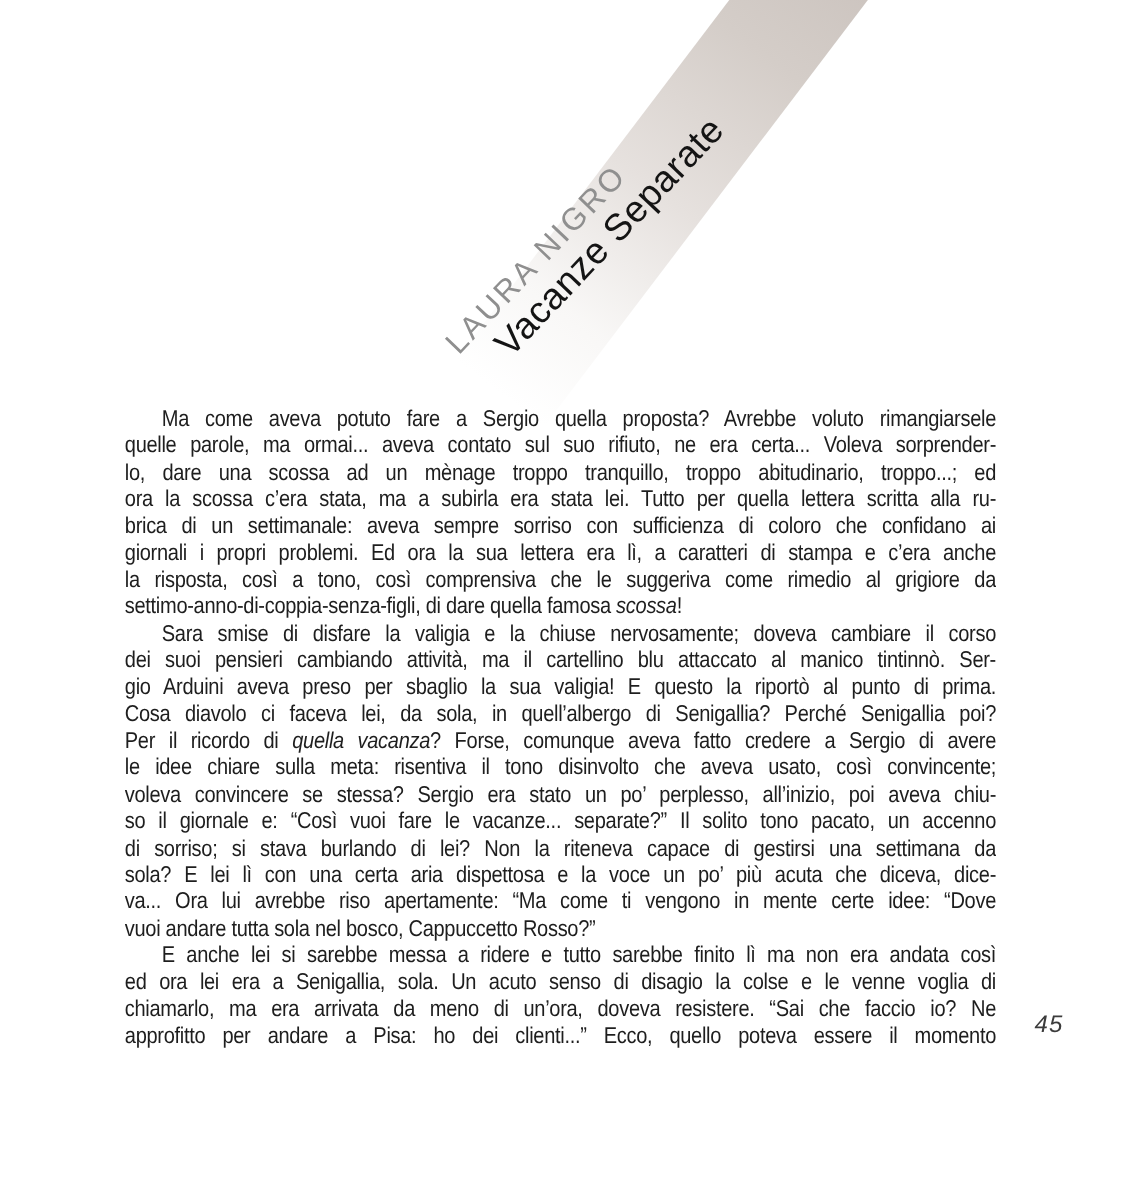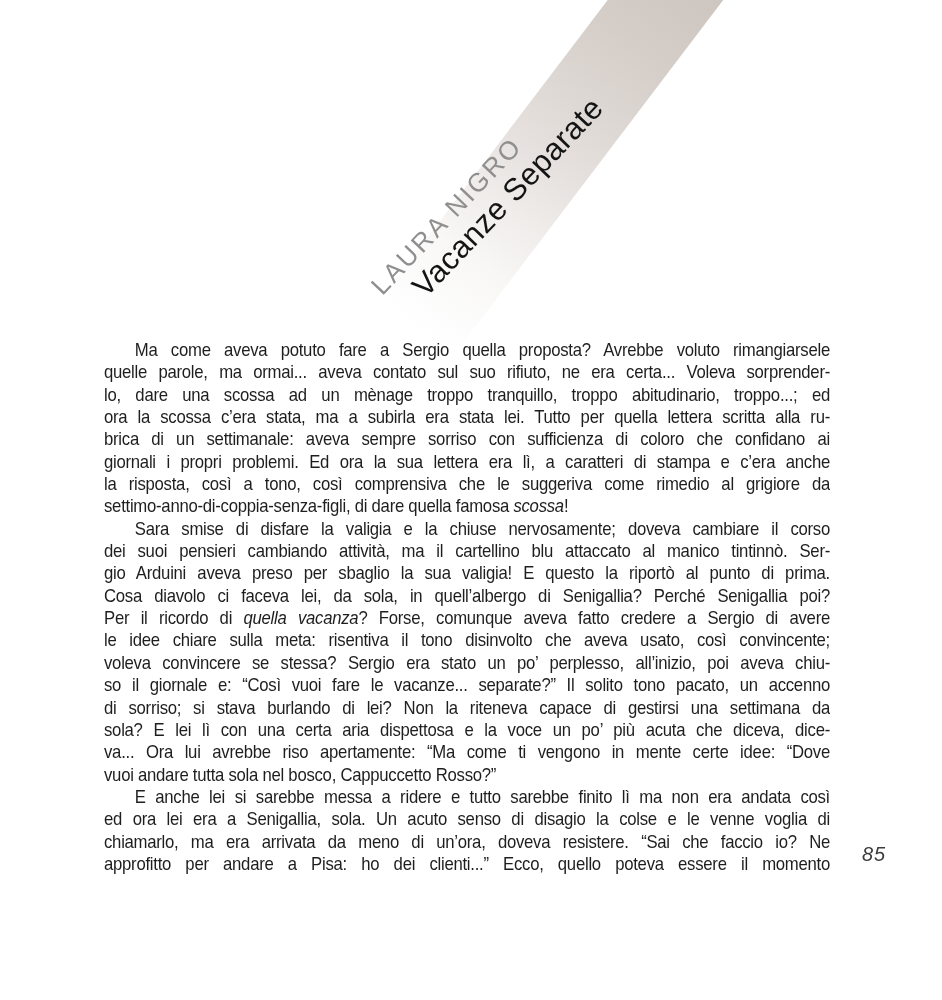--- a/index.html
+++ b/index.html
@@ -144,15 +144,15 @@
       <div class="line final">vuoi andare tutta sola nel bosco, Cappuccetto Rosso?”</div>
     </div>
     <div class="paragraph">
       <div class="line first">E anche lei si sarebbe messa a ridere e tutto sarebbe finito lì ma non era andata così</div>
       <div class="line">ed ora lei era a Senigallia, sola. Un acuto senso di disagio la colse e le venne voglia di</div>
       <div class="line">chiamarlo, ma era arrivata da meno di un’ora, doveva resistere. “Sai che faccio io? Ne</div>
       <div class="line">approfitto per andare a Pisa: ho dei clienti...” Ecco, quello poteva essere il momento</div>
     </div>
   </div>
 
-  <div class="page-number">85</div>
+  <div class="page-number">45</div>
 
 </div>
 
 </body></html>

